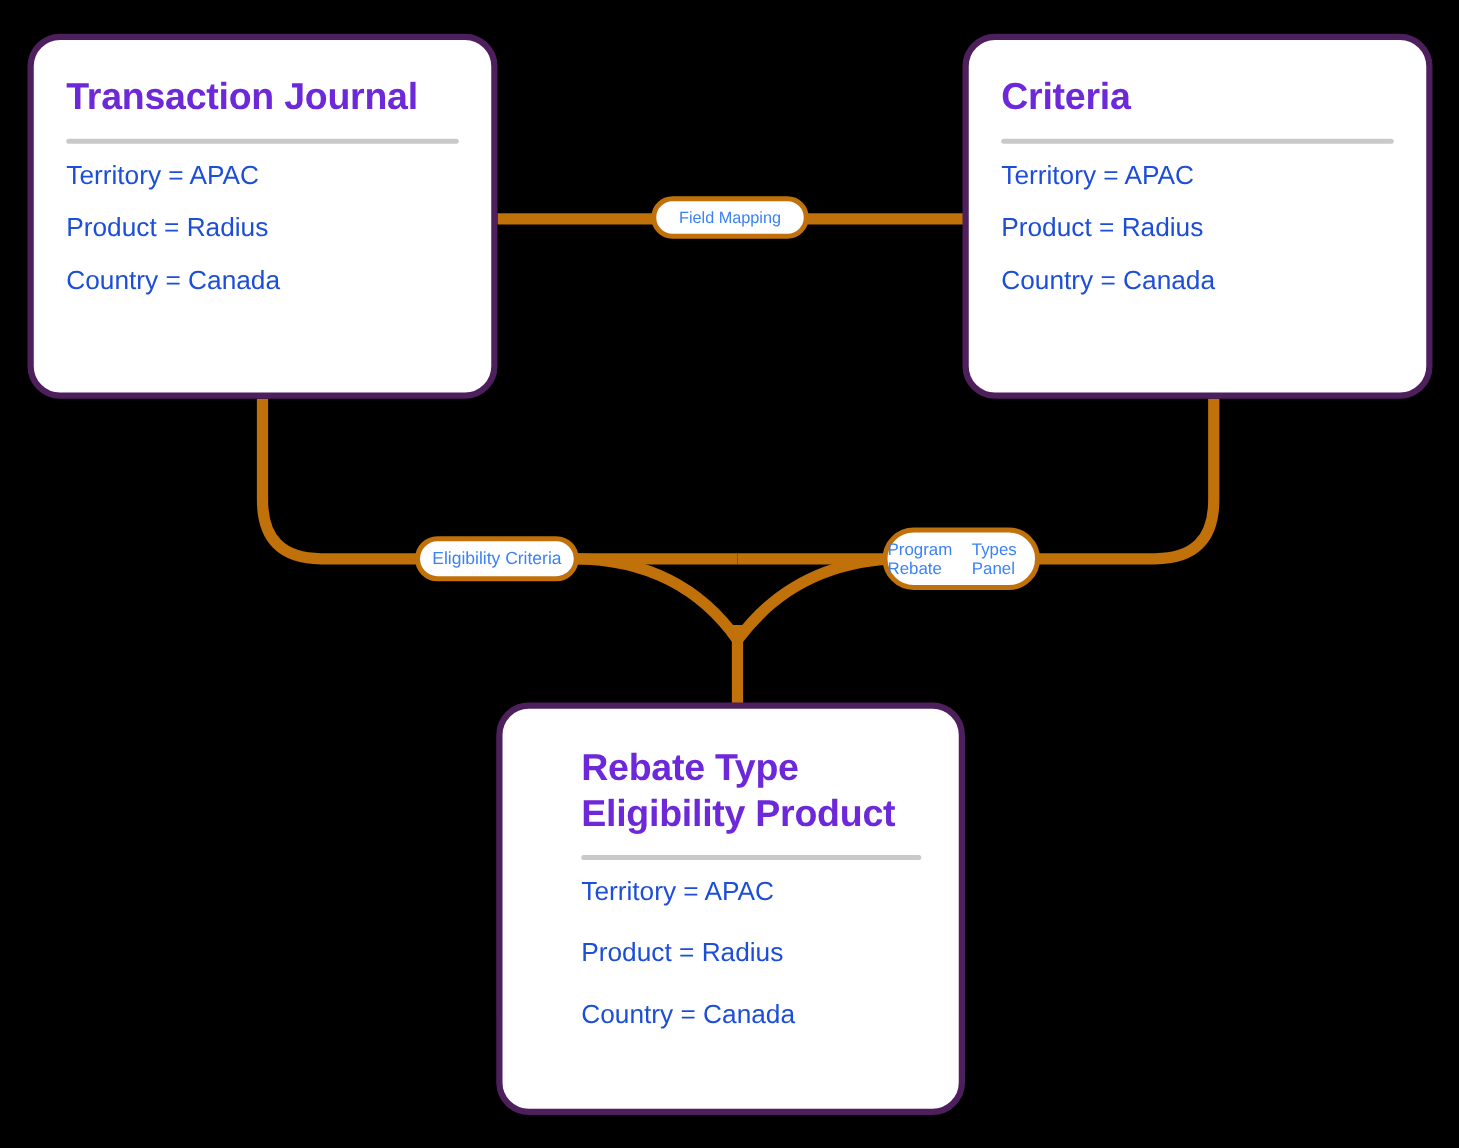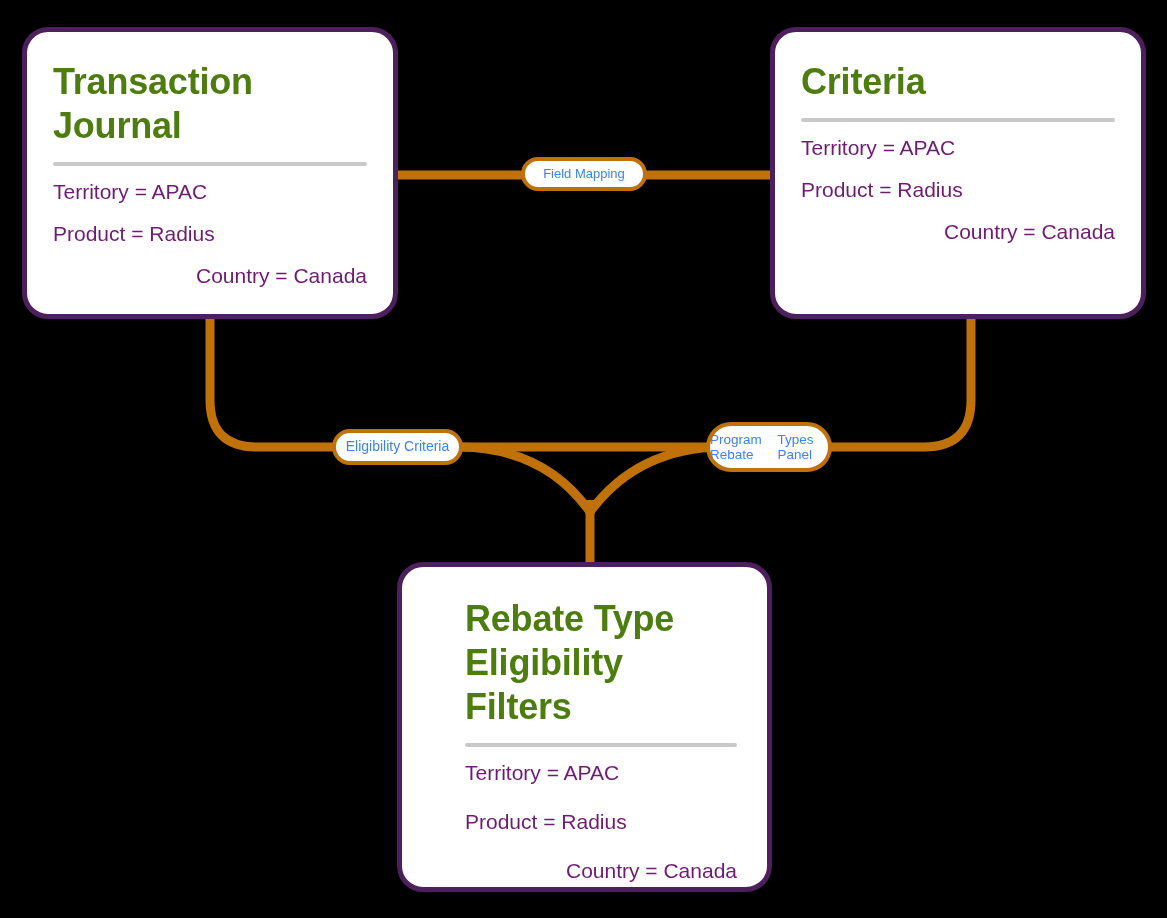--- a/index.html
+++ b/index.html
@@ -30,44 +30,44 @@
     border-radius: 26px;
     box-sizing: border-box;
     z-index: 3;
   }
   .node-inner {
     padding: 28px 26px 20px 26px;
     height: 100%;
     box-sizing: border-box;
   }
   .node-title {
-    font-size: 36px;
+    font-size: 30px;
     font-weight: bold;
-    color: #4d7c0f;
+    color: #6d28d9;
     line-height: 1.22;
     letter-spacing: -0.2px;
   }
   .node-divider {
     height: 4px;
     background: #C9C9C9;
     border-radius: 2px;
     margin-top: 14px;
     margin-bottom: 14px;
   }
   .node-rows {
     display: block;
   }
   .node-row {
     font-size: 21px;
-    color: #701a75;
+    color: #1d4ed8;
     line-height: 1.1;
     margin-bottom: 19px;
     white-space: nowrap;
   }
-  .node-row:last-child { margin-bottom: 0; text-align: right; }
+  .node-row:last-child { margin-bottom: 0; }
 
   #node-transaction-journal {
     left: 22px; top: 27px; width: 376px; height: 292px;
   }
   #node-contract {
     left: 770px; top: 27px; width: 376px; height: 292px;
   }
   #node-rebate-filters {
     left: 397px; top: 562px; width: 375px; height: 330px; padding-left: 35px;
   }
@@ -142,21 +142,21 @@
         <div class="node-row">Product = Radius</div>
         <div class="node-row">Country = Canada</div>
       </div>
     </div>
   </div>
 
   <div class="node" id="node-rebate-filters">
     <div class="node-inner">
       <div class="node-title">
         <div>Rebate Type</div>
-        <div>Eligibility Filters</div>
+        <div>Eligibility Product</div>
       </div>
       <div class="node-divider"></div>
       <div class="node-rows">
         <div class="node-row">Territory = APAC</div>
         <div class="node-row">Product = Radius</div>
         <div class="node-row">Country = Canada</div>
       </div>
     </div>
   </div>
 

